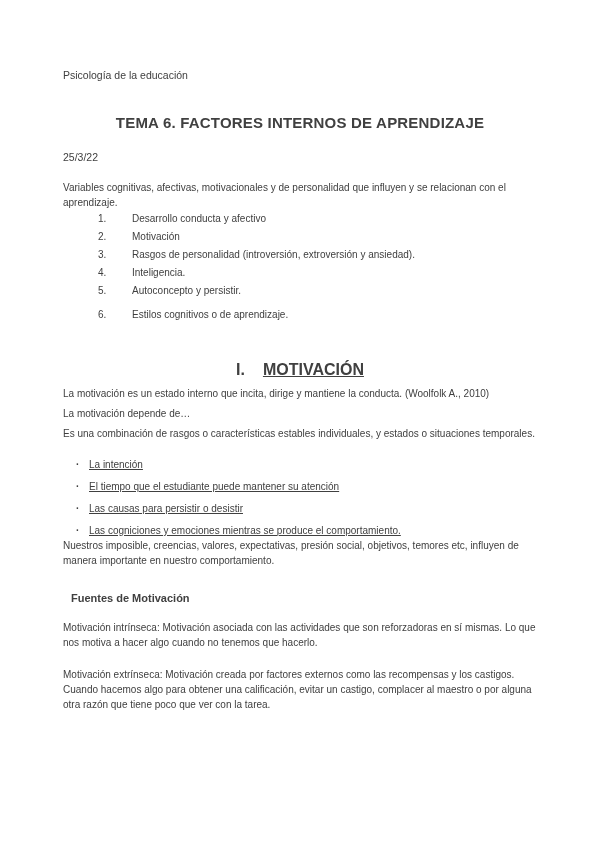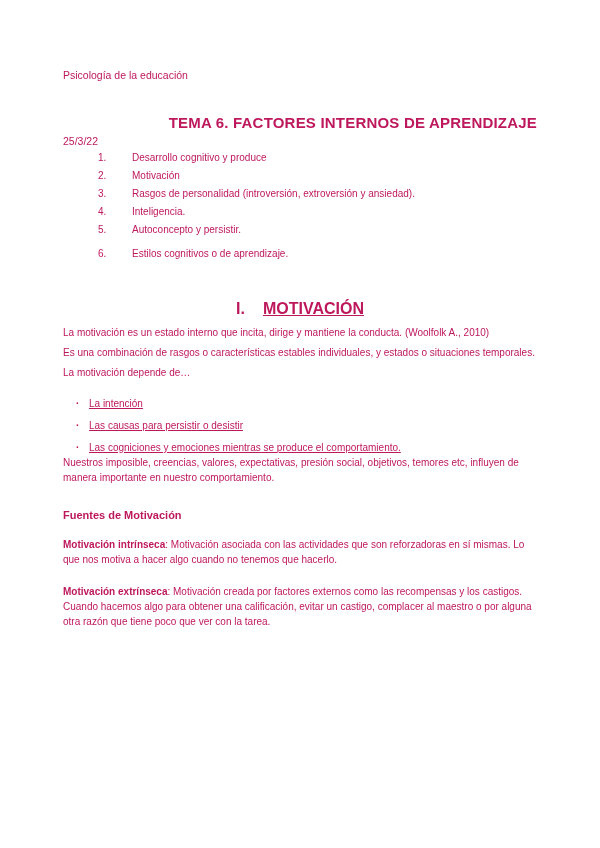--- a/index.html
+++ b/index.html
@@ -8,42 +8,42 @@
     background: #ffffff;
   }
   .page {
     position: relative;
     box-sizing: border-box;
     width: 600px;
     height: 848px;
     background: #ffffff;
     padding: 68px 63px 30px 63px;
     font-family: "Liberation Sans", sans-serif;
-    color: #be185d;
+    color: #404040;
     overflow: hidden;
   }
   p {
     margin: 0;
     font-size: 10px;
     line-height: 15px;
   }
   .course {
     font-size: 10.5px;
     line-height: 15px;
   }
   .doc-title {
     margin-top: 31px;
-    text-align: right;
+    text-align: center;
     font-size: 15px;
     font-weight: bold;
     line-height: 18px;
     letter-spacing: 0.2px;
   }
   .date {
-    margin-top: 2px;
+    margin-top: 18px;
     font-size: 10.5px;
     line-height: 15px;
   }
   .intro {
     margin-top: 15px;
   }
   ol.topics {
     list-style: none;
     margin: 1px 0 0 35px;
     padding: 0;
@@ -98,56 +98,59 @@
   }
   ul.bullets li:last-child {
     margin-bottom: 0;
   }
   .closing { margin-top: 0; }
   .subheading {
     margin-top: 22px;
     font-size: 11px;
     font-weight: bold;
     line-height: 16px;
+    margin-left: 8px;
   }
   .def { margin-top: 14px; }
   .def + .def { margin-top: 17px; }
-  .def .term { font-weight: bold; }
+  .def .term { font-weight: normal; }
 </style>
 </head>
 <body>
 
 <div class="page">
 
   <p class="course">Psicología de la educación</p>
 
   <div class="doc-title">TEMA 6. FACTORES INTERNOS DE APRENDIZAJE</div>
 
   <p class="date">25/3/22</p>
 
+  <p class="intro">Variables cognitivas, afectivas, motivacionales y de personalidad que influyen y se relacionan con el aprendizaje.</p>
 
   <ol class="topics">
-    <li>Desarrollo cognitivo y produce</li>
+    <li>Desarrollo conducta y afectivo</li>
     <li>Motivación</li>
     <li>Rasgos de personalidad (introversión, extroversión y ansiedad).</li>
     <li>Inteligencia.</li>
     <li>Autoconcepto y persistir.</li>
     <li class="spaced">Estilos cognitivos o de aprendizaje.</li>
   </ol>
 
   <div class="section-heading">
     <span class="numeral">I.</span><span class="underlined">MOTIVACIÓN</span>
   </div>
 
   <p class="p-first">La motivación es un estado interno que incita, dirige y mantiene la conducta. (Woolfolk A., 2010)</p>
+  <p class="p-next">La motivación depende de…</p>
   <p class="p-next">Es una combinación de rasgos o características estables individuales, y estados o situaciones temporales.</p>
-  <p class="p-next">La motivación depende de…</p>
 
   <ul class="bullets">
     <li>La intención</li>
+    <li>El tiempo que el estudiante puede mantener su atención</li>
     <li>Las causas para persistir o desistir</li>
     <li>Las cogniciones y emociones mientras se produce el comportamiento.</li>
   </ul>
 
   <p class="closing">Nuestros imposible, creencias, valores, expectativas, presión social, objetivos, temores etc, influyen de manera importante en nuestro comportamiento.</p>
 
   <p class="subheading">Fuentes de Motivación</p>
 
   <p class="def"><span class="term">Motivación intrínseca</span><span>: Motivación asociada con las actividades que son reforzadoras en sí mismas. Lo que nos motiva a hacer algo cuando no tenemos que hacerlo.</span></p>
 

